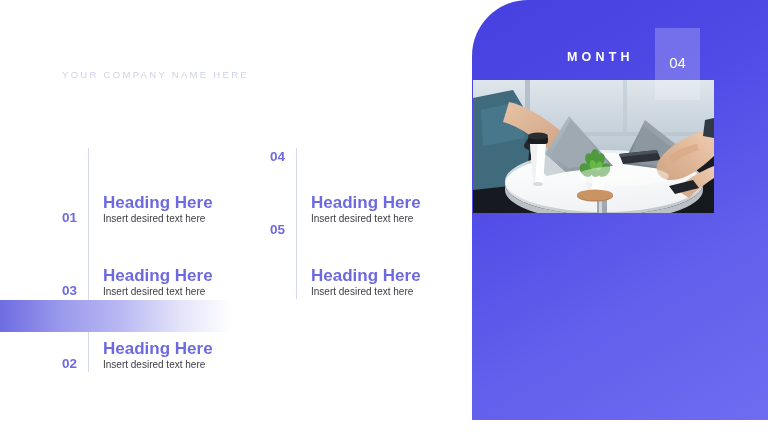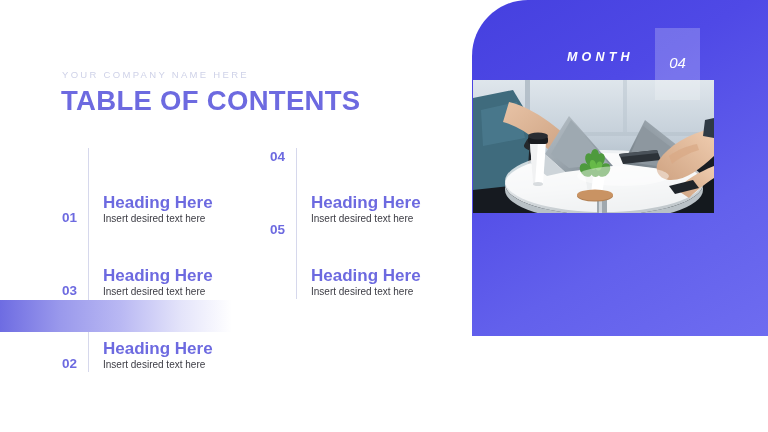--- a/index.html
+++ b/index.html
@@ -120,25 +120,24 @@
     height: 32px;
     background: linear-gradient(90deg, #6e6ce2 0%, #9a99ec 26%, #b9b8f3 52%, #e4e4fa 78%, rgba(255,255,255,0) 100%);
   }
 
   
   .right-panel {
     position: absolute;
     left: 472px;
     top: 0;
     width: 296px;
-    height: 336px;
+    height: 420px;
     background: linear-gradient(150deg, #4540df 0%, #4f49e6 32%, #6260ec 68%, #6e6cf0 100%);
     border-top-left-radius: 56px;
     overflow: visible;
-    font-style: italic;
   }
 
   .month-label {
     position: absolute;
     left: 95px;
     top: 50px;
     font-size: 12.5px;
     font-weight: bold;
     letter-spacing: 4.2px;
     color: #ffffff;
@@ -192,21 +191,20 @@
 </style>
 </head>
 <body>
 
 <div id="slide">
 
   <div class="left-pane">
 
     <div class="eyebrow">YOUR COMPANY NAME HERE</div>
 
-    <div class="slide-title">TABLE OF CONTENTS</div>
 
     <div class="toc">
 
       <div class="toc-row">
         <div class="toc-item col1">
           <div class="toc-num">01</div>
           <div class="toc-divider"></div>
           <div class="toc-texts">
             <div class="toc-heading">Heading Here</div>
             <div class="toc-sub">Insert desired text here</div>

